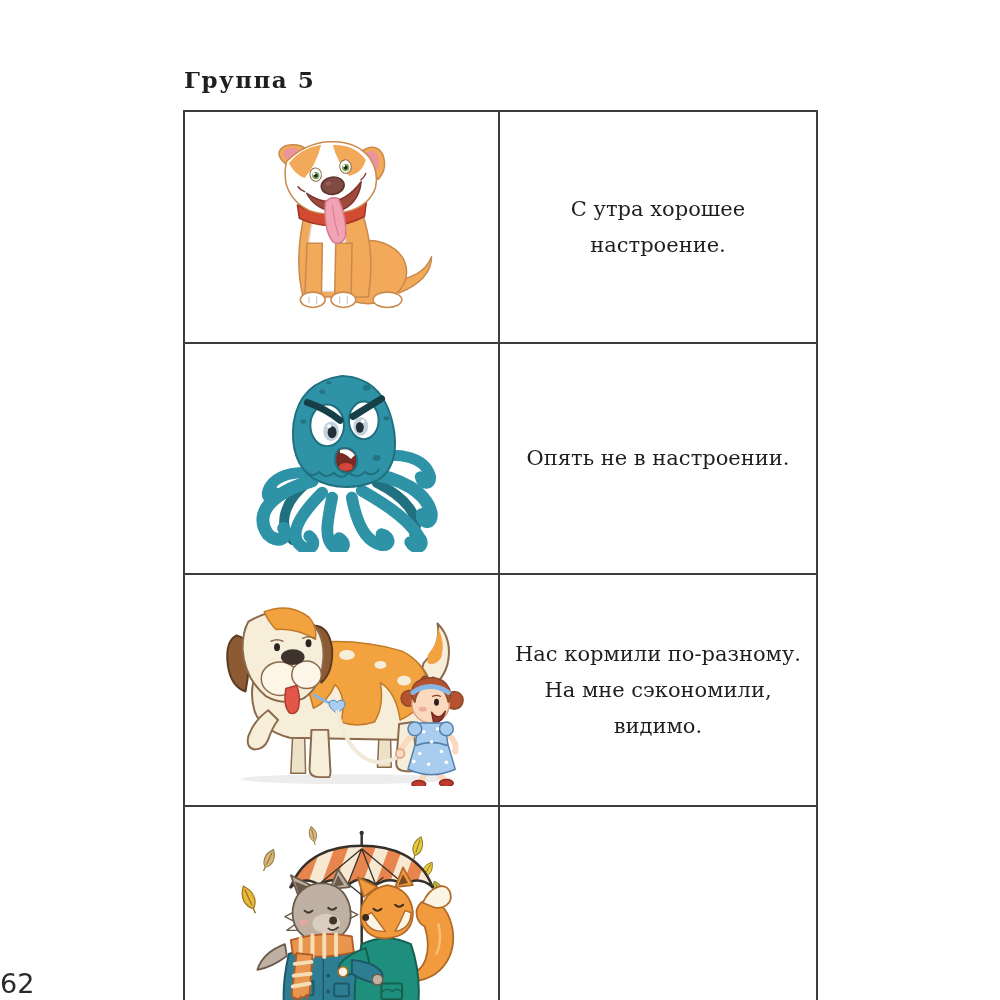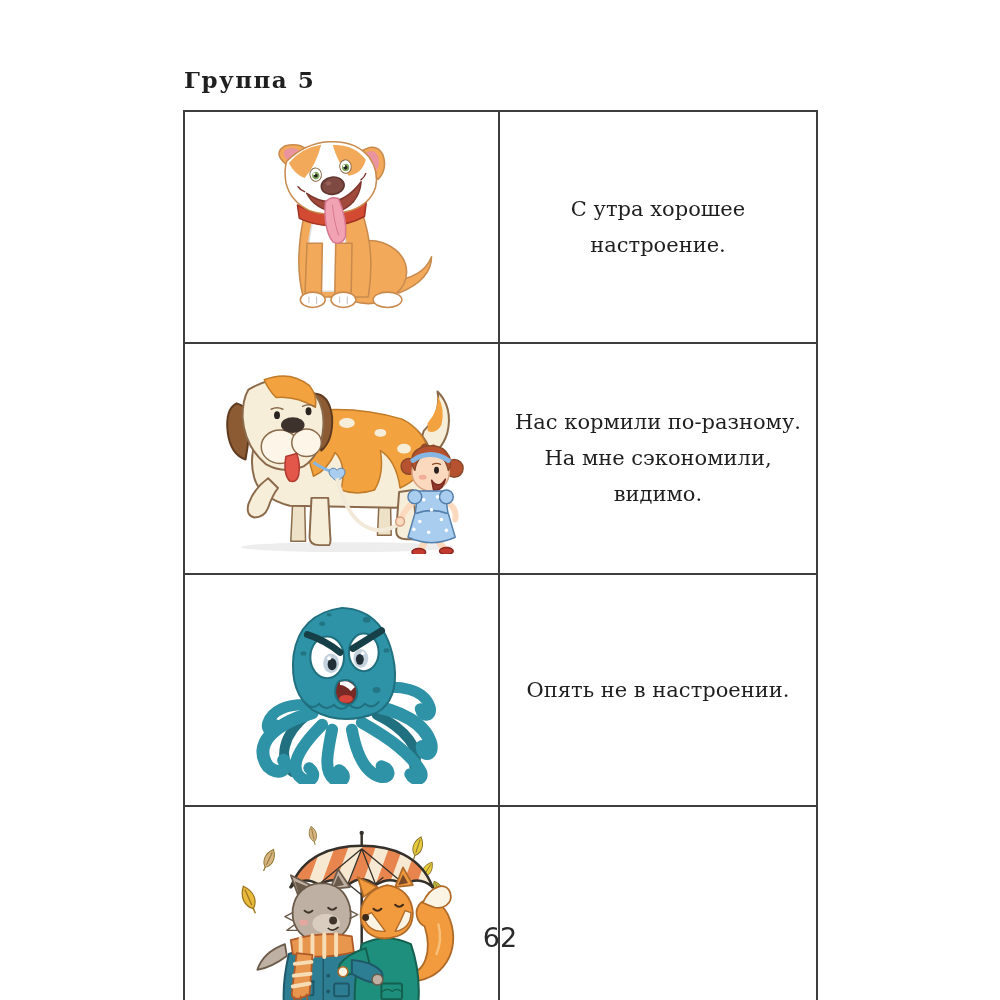--- a/index.html
+++ b/index.html
@@ -19,21 +19,21 @@
   }
   .trow{display:grid;grid-template-columns:315px 1fr;border-bottom:2px solid #3d3d3d;min-height:0;}
   .trow:last-child{border-bottom:none;}
   .cell{min-height:0;box-sizing:border-box;}
   .img-cell{border-right:2px solid #3d3d3d;display:flex;align-items:center;justify-content:center;overflow:hidden;}
   .text-cell{display:flex;align-items:center;justify-content:center;padding:0 12px;}
   .caption{
     margin:0;font-size:21px;line-height:1.72;text-align:center;white-space:pre-line;
   }
   .page-number{
-    position:absolute;left:0;right:0;top:922px;text-align:center;
+    position:absolute;left:0;right:0;top:968px;text-align:left;
     font-family:"DejaVu Sans","Liberation Sans",sans-serif;font-size:27px;color:#2a2a2a;
   }
   svg{display:block;}
 </style>
 </head>
 <body>
 
 <div class="page">
 
   <h1 class="group-title">Группа 5</h1>
@@ -77,20 +77,67 @@
             <path d="M90 68 Q84 96 92 110 Q100 116 106 106 Q110 88 104 66 Q96 62 90 68 Z" fill="#F2A3B3" stroke="#D87890"></path>
             <path d="M97 72 Q96 90 99 104" fill="none" stroke="#D87890" stroke-width="1"></path>
             <ellipse cx="100" cy="52" rx="12" ry="9" fill="#7E4A42" stroke="#5E342E"></ellipse>
             <ellipse cx="96" cy="49" rx="3" ry="2" fill="#9A6058" stroke="none"></ellipse>
           </g>
         </svg>
       </div>
       <div class="cell text-cell">
         <p class="caption">С утра хорошее
 настроение.</p>
+      </div>
+    </div>
+
+    <div class="trow">
+      <div class="cell img-cell">
+        <svg width="228" height="188" viewBox="0 0 230 190">
+          <g fill="none" stroke="#20707F" stroke-linecap="round">
+            <path d="M80 120 C55 140 50 165 65 178" stroke-width="10"></path>
+            <path d="M150 120 C180 135 195 155 188 172" stroke-width="10"></path>
+          </g>
+          <g fill="none" stroke="#2E93A6" stroke-linecap="round">
+            <path d="M88 110 C60 108 45 115 40 128 C37 137 47 139 48 130" stroke-width="11"></path>
+            <path d="M85 118 C45 130 25 150 40 172 C50 182 62 176 56 166" stroke-width="13"></path>
+            <path d="M95 130 C70 155 60 175 75 185 C85 190 90 180 82 174" stroke-width="12"></path>
+            <path d="M105 135 C100 160 96 178 108 186 C118 190 120 180 112 176" stroke-width="12"></path>
+            <path d="M125 135 C130 162 140 180 155 183 C165 184 164 174 155 172" stroke-width="12"></path>
+            <path d="M135 128 C165 145 185 160 195 178 C198 186 188 188 184 180" stroke-width="12"></path>
+            <path d="M140 110 C175 115 200 130 205 150 C207 162 196 162 196 152" stroke-width="13"></path>
+            <path d="M142 95 C175 88 198 95 204 112 C207 122 196 124 194 114" stroke-width="11"></path>
+          </g>
+          <path d="M115 12 Q160 14 168 70 Q172 105 150 118 Q115 132 85 115 Q62 98 66 60 Q72 18 115 12 Z" fill="#2E93A6" stroke="#20707F" stroke-width="2"></path>
+          <path d="M78 108 Q85 116 92 109 Q99 117 107 110 Q114 118 122 110 Q130 117 138 109 Q146 115 152 107" fill="none" stroke="#20707F" stroke-width="2" stroke-linecap="round"></path>
+          <g fill="#247584">
+            <ellipse cx="95" cy="28" rx="3" ry="2.2"></ellipse>
+              <ellipse cx="140" cy="24" rx="4" ry="3"></ellipse>
+            <ellipse cx="160" cy="55" rx="3" ry="2.2"></ellipse>
+              <ellipse cx="76" cy="58" rx="3" ry="2.2"></ellipse>
+            <ellipse cx="150" cy="95" rx="4" ry="3"></ellipse>
+              <ellipse cx="102" cy="19" rx="2.5" ry="1.8"></ellipse>
+          </g>
+          <ellipse cx="100" cy="62" rx="17" ry="21" fill="#FFFFFF" stroke="#20707F" stroke-width="2"></ellipse>
+          <ellipse cx="104" cy="68" rx="8" ry="10" fill="#C3D2DC"></ellipse>
+          <ellipse cx="105" cy="69" rx="4.5" ry="6" fill="#232F36"></ellipse>
+          <circle cx="102" cy="63" r="2" fill="#FFFFFF"></circle>
+          <ellipse cx="137" cy="57" rx="15" ry="19" fill="#FFFFFF" stroke="#20707F" stroke-width="2"></ellipse>
+          <ellipse cx="134" cy="63" rx="7.5" ry="9.5" fill="#C3D2DC"></ellipse>
+          <ellipse cx="133" cy="64" rx="4" ry="5.5" fill="#232F36"></ellipse>
+          <circle cx="136" cy="58" r="1.8" fill="#FFFFFF"></circle>
+          <path d="M80 39 Q98 45 113 57" fill="none" stroke="#173F48" stroke-width="7" stroke-linecap="round"></path>
+          <path d="M155 35 Q142 43 126 53" fill="none" stroke="#173F48" stroke-width="7" stroke-linecap="round"></path>
+          <path d="M112 86 Q126 82 130 94 Q132 106 122 110 Q110 110 108 98 Q108 90 112 86 Z" fill="#7A2A24" stroke="#20707F" stroke-width="2"></path>
+          <path d="M113 87 Q122 84 128 92 L124 96 Q118 90 113 90 Z" fill="#FFFFFF"></path>
+          <ellipse cx="119" cy="104" rx="7" ry="4" fill="#D6453A"></ellipse>
+        </svg>
+      </div>
+      <div class="cell text-cell">
+        <p class="caption">Опять не в настроении.</p>
       </div>
     </div>
 
     <div class="trow">
       <div class="cell img-cell">
         <svg width="288" height="192" viewBox="0 0 290 195">
           <ellipse cx="150" cy="188" rx="108" ry="5" fill="#EDEDED"></ellipse>
           <g stroke="#8A6A4A" stroke-width="2" stroke-linejoin="round" stroke-linecap="round">
             <path d="M228 70 Q246 52 242 30 Q258 46 252 72 Q246 92 228 98 Q222 86 228 70 Z" fill="#F7EEDA"></path>
             <path d="M232 62 Q244 48 242 34 Q250 48 246 64 Q240 74 232 70 Z" fill="#F2A23F" stroke="none"></path>
@@ -159,67 +206,20 @@
       </div>
       <div class="cell text-cell">
         <p class="caption">Нас кормили по-разному.
 На мне сэкономили,
 видимо.</p>
       </div>
     </div>
 
     <div class="trow">
       <div class="cell img-cell">
-        <svg width="228" height="188" viewBox="0 0 230 190">
-          <g fill="none" stroke="#20707F" stroke-linecap="round">
-            <path d="M80 120 C55 140 50 165 65 178" stroke-width="10"></path>
-            <path d="M150 120 C180 135 195 155 188 172" stroke-width="10"></path>
-          </g>
-          <g fill="none" stroke="#2E93A6" stroke-linecap="round">
-            <path d="M88 110 C60 108 45 115 40 128 C37 137 47 139 48 130" stroke-width="11"></path>
-            <path d="M85 118 C45 130 25 150 40 172 C50 182 62 176 56 166" stroke-width="13"></path>
-            <path d="M95 130 C70 155 60 175 75 185 C85 190 90 180 82 174" stroke-width="12"></path>
-            <path d="M105 135 C100 160 96 178 108 186 C118 190 120 180 112 176" stroke-width="12"></path>
-            <path d="M125 135 C130 162 140 180 155 183 C165 184 164 174 155 172" stroke-width="12"></path>
-            <path d="M135 128 C165 145 185 160 195 178 C198 186 188 188 184 180" stroke-width="12"></path>
-            <path d="M140 110 C175 115 200 130 205 150 C207 162 196 162 196 152" stroke-width="13"></path>
-            <path d="M142 95 C175 88 198 95 204 112 C207 122 196 124 194 114" stroke-width="11"></path>
-          </g>
-          <path d="M115 12 Q160 14 168 70 Q172 105 150 118 Q115 132 85 115 Q62 98 66 60 Q72 18 115 12 Z" fill="#2E93A6" stroke="#20707F" stroke-width="2"></path>
-          <path d="M78 108 Q85 116 92 109 Q99 117 107 110 Q114 118 122 110 Q130 117 138 109 Q146 115 152 107" fill="none" stroke="#20707F" stroke-width="2" stroke-linecap="round"></path>
-          <g fill="#247584">
-            <ellipse cx="95" cy="28" rx="3" ry="2.2"></ellipse>
-              <ellipse cx="140" cy="24" rx="4" ry="3"></ellipse>
-            <ellipse cx="160" cy="55" rx="3" ry="2.2"></ellipse>
-              <ellipse cx="76" cy="58" rx="3" ry="2.2"></ellipse>
-            <ellipse cx="150" cy="95" rx="4" ry="3"></ellipse>
-              <ellipse cx="102" cy="19" rx="2.5" ry="1.8"></ellipse>
-          </g>
-          <ellipse cx="100" cy="62" rx="17" ry="21" fill="#FFFFFF" stroke="#20707F" stroke-width="2"></ellipse>
-          <ellipse cx="104" cy="68" rx="8" ry="10" fill="#C3D2DC"></ellipse>
-          <ellipse cx="105" cy="69" rx="4.5" ry="6" fill="#232F36"></ellipse>
-          <circle cx="102" cy="63" r="2" fill="#FFFFFF"></circle>
-          <ellipse cx="137" cy="57" rx="15" ry="19" fill="#FFFFFF" stroke="#20707F" stroke-width="2"></ellipse>
-          <ellipse cx="134" cy="63" rx="7.5" ry="9.5" fill="#C3D2DC"></ellipse>
-          <ellipse cx="133" cy="64" rx="4" ry="5.5" fill="#232F36"></ellipse>
-          <circle cx="136" cy="58" r="1.8" fill="#FFFFFF"></circle>
-          <path d="M80 39 Q98 45 113 57" fill="none" stroke="#173F48" stroke-width="7" stroke-linecap="round"></path>
-          <path d="M155 35 Q142 43 126 53" fill="none" stroke="#173F48" stroke-width="7" stroke-linecap="round"></path>
-          <path d="M112 86 Q126 82 130 94 Q132 106 122 110 Q110 110 108 98 Q108 90 112 86 Z" fill="#7A2A24" stroke="#20707F" stroke-width="2"></path>
-          <path d="M113 87 Q122 84 128 92 L124 96 Q118 90 113 90 Z" fill="#FFFFFF"></path>
-          <ellipse cx="119" cy="104" rx="7" ry="4" fill="#D6453A"></ellipse>
-        </svg>
-      </div>
-      <div class="cell text-cell">
-        <p class="caption">Опять не в настроении.</p>
-      </div>
-    </div>
-
-    <div class="trow">
-      <div class="cell img-cell">
         <svg width="258" height="192" viewBox="0 0 260 195">
           <defs>
             <clipPath id="cnp">
               <path d="M78 62 Q92 50 107 60 Q121 50 136 60 Q150 48 164 60 Q179 50 193 60 Q208 50 222 62 C210 30 180 20 150 20 C120 20 90 30 78 62 Z"></path>
             </clipPath>
             <g id="leaf">
               <path d="M0 0 C5 -4 7 -12 0 -20 C-7 -12 -5 -4 0 0 Z"></path>
               <path d="M0 -3 L0 -17" stroke-width="1" fill="none"></path>
               <path d="M0 0 L0 4" stroke-width="1.2" fill="none"></path>
             </g>

